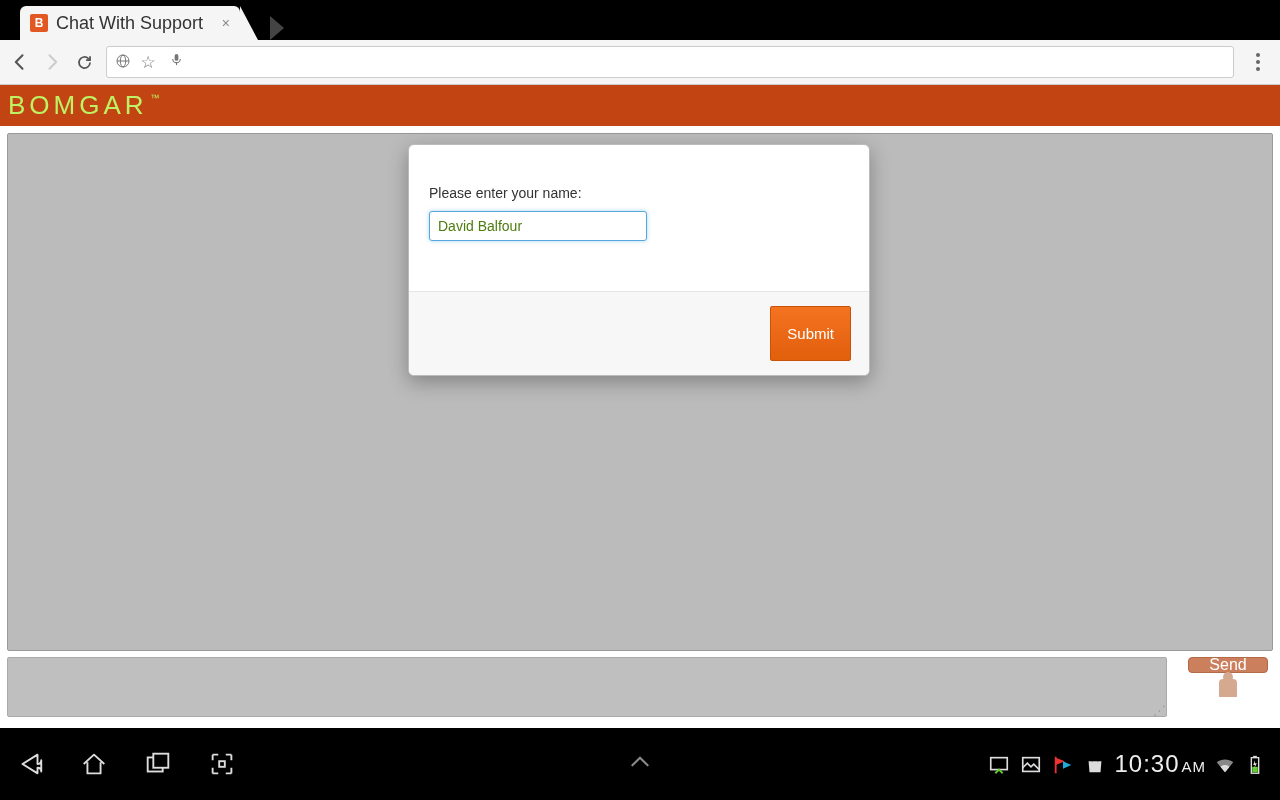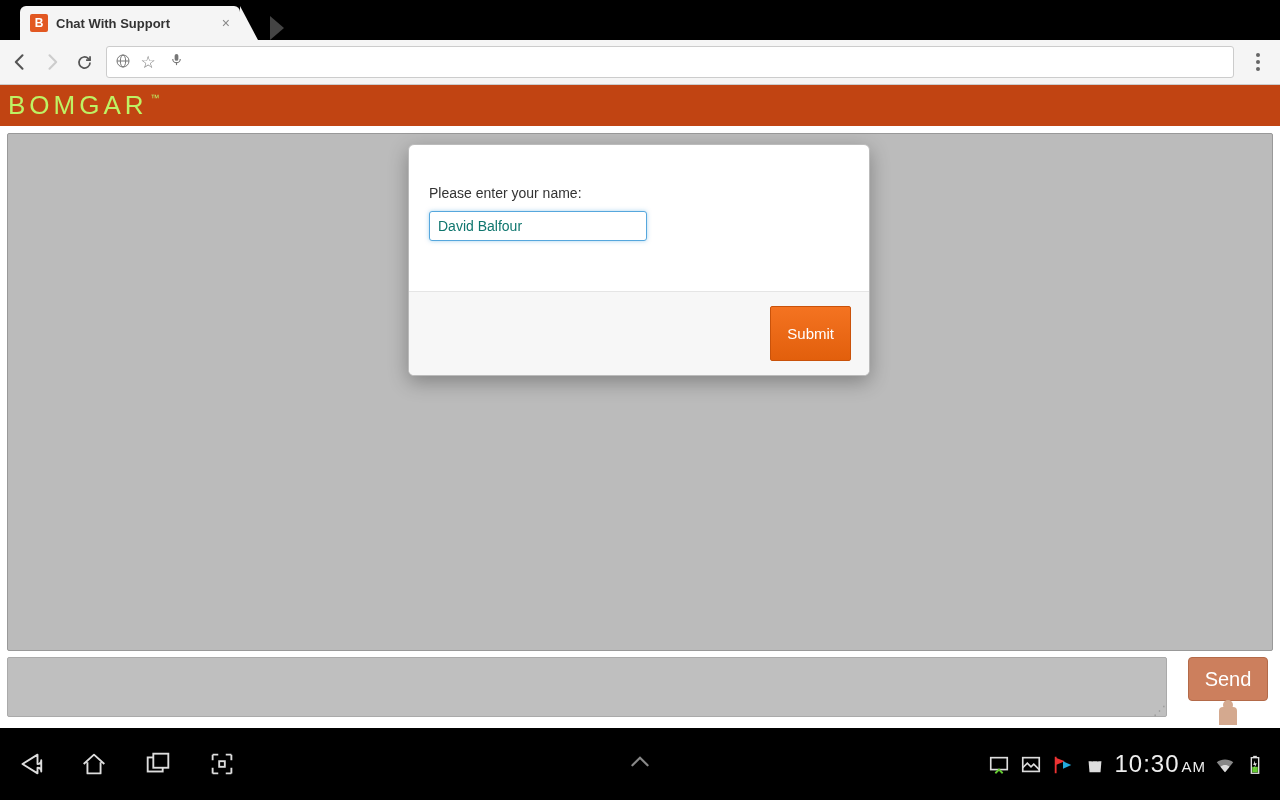--- a/index.html
+++ b/index.html
@@ -6,21 +6,21 @@
     body { width: 1280px; height: 800px; font-family: Arial, Helvetica, sans-serif; background: #000; overflow: hidden; }
 
     
     .top-black { width: 100%; height: 5px; background: #000; }
 
     
     .tab-row { height: 35px; background: #000; display: flex; align-items: flex-end; padding-left: 20px; }
     .tab { height: 34px; background: #f5f5f5; border-top-left-radius: 6px; border-top-right-radius: 6px; padding: 0 10px; display: flex; align-items: center; gap: 8px; min-width: 220px; position: relative; }
     .tab::after { content: ''; position: absolute; right: -18px; top: 0; width: 0; height: 0; border-left: 18px solid #f5f5f5; border-top: 34px solid transparent; }
     .favicon { width: 18px; height: 18px; background: #e25822; display: flex; align-items: center; justify-content: center; color: #fff; font-size: 12px; font-weight: bold; border-radius: 2px; }
-    .tab-title { font-size: 13px; color: #333; font-weight: bold; }
+    .tab-title { font-size: 18px; color: #333; }
     .tab-close { color: #888; font-size: 14px; margin-left: auto; cursor: pointer; }
     .new-tab { width: 0; height: 0; margin-left: 30px; border-top: 12px solid transparent; border-bottom: 12px solid transparent; border-left: 14px solid #444; }
 
     
     .toolbar { height: 45px; background: #f5f5f5; border-bottom: 1px solid #ccc; display: flex; align-items: center; padding: 0 10px; gap: 12px; }
     .nav-btn { width: 20px; height: 20px; display: flex; align-items: center; justify-content: center; font-size: 18px; color: #666; }
     .nav-btn.disabled { color: #ccc; }
     .url-bar { flex: 1; height: 32px; background: #fff; border: 1px solid #ccc; border-radius: 3px; display: flex; align-items: center; padding: 0 8px; gap: 6px; }
     .url-bar .globe { color: #666; font-size: 14px; }
     .url-text { flex: 1; font-size: 17px; color: #888; white-space: nowrap; overflow: hidden; }
@@ -34,29 +34,29 @@
     .brand { color: #bef264; font-size: 26px; letter-spacing: 4px; font-weight: 300; font-family: 'Arial Narrow', Arial, sans-serif; display: flex; align-items: flex-start; }
     .tm { font-size: 9px; margin-left: 3px; margin-top: 3px; letter-spacing: 0; }
 
     
     .page { background: #fff; height: 602px; padding: 7px; position: relative; }
     .chat-panel { border: 1px solid #999; height: 518px; background: #bbb; border-radius: 2px; }
     .input-row { margin-top: 6px; height: 60px; display: flex; gap: 16px; align-items: flex-start; }
     .chat-input { flex: 1; height: 60px; border: 1px solid #aaa; background: #bfbfbf; border-radius: 2px; resize: none; position: relative; }
     .resize-handle { position: absolute; right: 1px; bottom: 1px; color: #999; font-size: 13px; line-height: 8px; letter-spacing: -1px; }
     .send-col { width: 90px; display: flex; flex-direction: column; align-items: center; gap: 6px; }
-    .send-btn { width: 80px; height: 44px; background: #cc7f5d; border: 1px solid #b36a49; border-radius: 4px; color: #fff; font-size: 20px; display:flex; align-items:center; justify-content:center; }
+    .send-btn { width: 80px; height: 16px; background: #cc7f5d; border: 1px solid #b36a49; border-radius: 4px; color: #fff; font-size: 16px; display:flex; align-items:center; justify-content:center; }
     .user-ico { width: 18px; height: 18px; background: #d4a98f; border-radius: 4px 4px 0 0; position: relative; }
     .user-ico::before { content:''; position:absolute; width:10px; height:10px; background:#d4a98f; border-radius:50%; top:-7px; left:4px; }
 
     
     .modal { position: absolute; left: 408px; top: 18px; width: 462px; background: #fff; border: 1px solid #bbb; border-radius: 6px; box-shadow: 0 6px 20px rgba(0,0,0,0.3); overflow: hidden; }
     .modal-body { padding: 40px 12px 50px 20px; }
     .modal-label { font-size: 14px; color: #333; margin-bottom: 10px; }
-    .modal-input { width: 218px; height: 30px; border: 1px solid #56a7dd; border-radius: 3px; padding: 0 8px; font-size: 14px; color: #0f766e; box-shadow: 0 0 4px rgba(86,167,221,0.5); outline: none; }
+    .modal-input { width: 218px; height: 30px; border: 1px solid #56a7dd; border-radius: 3px; padding: 0 8px; font-size: 14px; color: #4d7c0f; box-shadow: 0 0 4px rgba(86,167,221,0.5); outline: none; }
     .modal-footer { background: #f7f7f7; border-top: 1px solid #e5e5e5; padding: 14px 18px; display: flex; justify-content: flex-end; }
     .submit-btn { background: linear-gradient(#f47321, #e25f0c); border: 1px solid #c9520a; color: #fff; font-size: 15px; padding: 18px 16px; border-radius: 2px; cursor: pointer; }
 
     
     .android-bar { height: 72px; background: #000; display: flex; align-items: center; padding: 0 14px; color: #eee; justify-content: space-between; }
     .nav-left, .nav-right { display: flex; align-items: center; gap: 32px; }
     .nav-right { gap: 8px; }
     .a-icon { width: 32px; height: 32px; display: flex; align-items: center; justify-content: center; }
     .a-icon svg { width: 30px; height: 30px; }
     .caret-center { position: absolute; left: 50%; transform: translateX(-50%); color: #888; font-size: 20px; }

